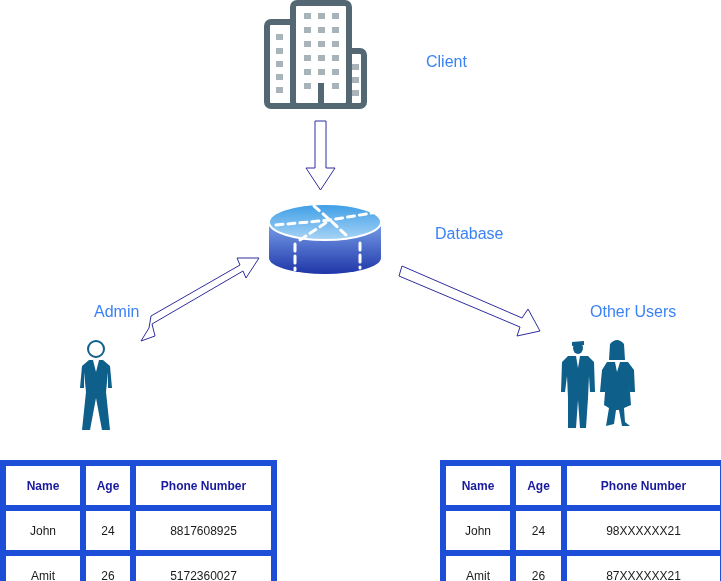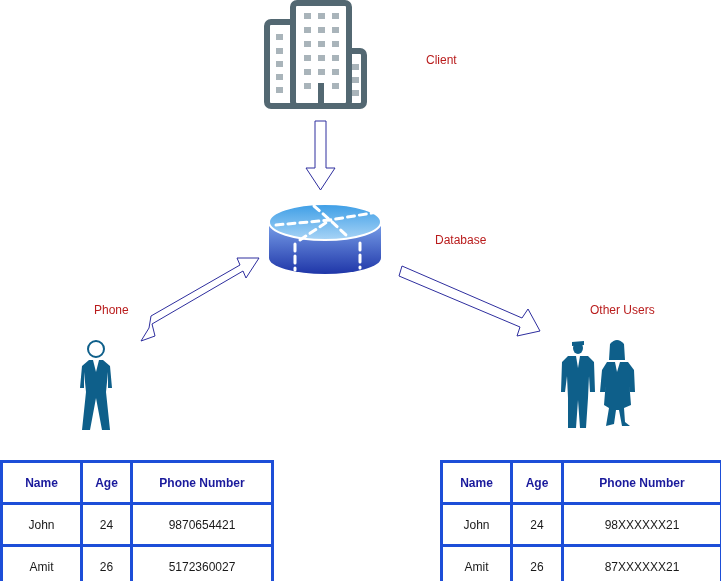--- a/index.html
+++ b/index.html
@@ -1,23 +1,23 @@
 <!DOCTYPE html>
 <html><head>
 <meta charset="utf-8">
 <style>
   html, body { margin: 0; padding: 0; background: #ffffff; }
   body { width: 721px; height: 581px; position: relative; overflow: hidden;
          font-family: "Liberation Sans", sans-serif; }
   .abs { position: absolute; }
-  .label { font-size: 12px; color: #b91c1c; white-space: nowrap; }
+  .label { font-size: 16px; color: #3b82f6; white-space: nowrap; }
   svg { position: absolute; left: 0; top: 0; overflow: visible; }
   table.data { position: absolute; border-collapse: collapse; table-layout: fixed; }
   table.data td, table.data th {
-    border: 3px solid #1d4ed8; height: 39px; padding: 0; text-align: center;
+    border: 6px solid #1d4ed8; height: 39px; padding: 0; text-align: center;
     font-size: 12px; color: #1a1a1a; font-weight: normal;
   }
   table.data th { color: #1a1a9c; font-weight: bold; }
 </style>
 </head>
 <body>
 
 <svg width="721" height="581">
   <g>
     <rect x="267" y="22" width="34" height="84" rx="4" fill="#fff" stroke="#536872" stroke-width="6"></rect>
@@ -100,40 +100,40 @@
   <path d="M576,356 L578,368 L580,356 Z" fill="#fff"></path>
   <g fill="#0e5f8a">
     <ellipse cx="617" cy="350" rx="6" ry="8"></ellipse>
     <path d="M610,344 Q617,336 624,344 L625,360 L609,360 Z"></path>
     <path d="M607,362 L628,362 L634,370 L635,392 L630,392 L629,380 L631,405 L624,408 L625,422 L630,426 L622,426 L619,410 L616,410 L614,424 L606,426 L609,408 L604,405 L606,380 L605,392 L600,392 L602,370 Z"></path>
   </g>
   <path d="M615,362 L617,372 L620,362 Z" fill="#fff"></path>
 </svg>
 
 <div class="abs label" style="left:426px; top:53px;">Client</div>
-<div class="abs label" style="left:435px; top:233px;">Database</div>
-<div class="abs label" style="left:94px; top:303px;">Phone</div>
+<div class="abs label" style="left:435px; top:225px;">Database</div>
+<div class="abs label" style="left:94px; top:303px;">Admin</div>
 <div class="abs label" style="left:590px; top:303px;">Other Users</div>
 
 <table class="data" style="left:0px; top:460px; width:271px;">
   <colgroup>
       <col style="width:80px">
       <col style="width:50px">
       <col style="width:141px">
     </colgroup>
   <tbody>
       <tr>
     <th>Name</th>
     <th>Age</th>
     <th>Phone Number</th>
   </tr>
   <tr>
     <td>John</td>
     <td>24</td>
-    <td>9870654421</td>
+    <td>8817608925</td>
   </tr>
   <tr>
     <td>Amit</td>
     <td>26</td>
     <td>5172360027</td>
   </tr>
 </tbody>
   </table>
 
 <table class="data" style="left:440px; top:460px; width:280px;">

